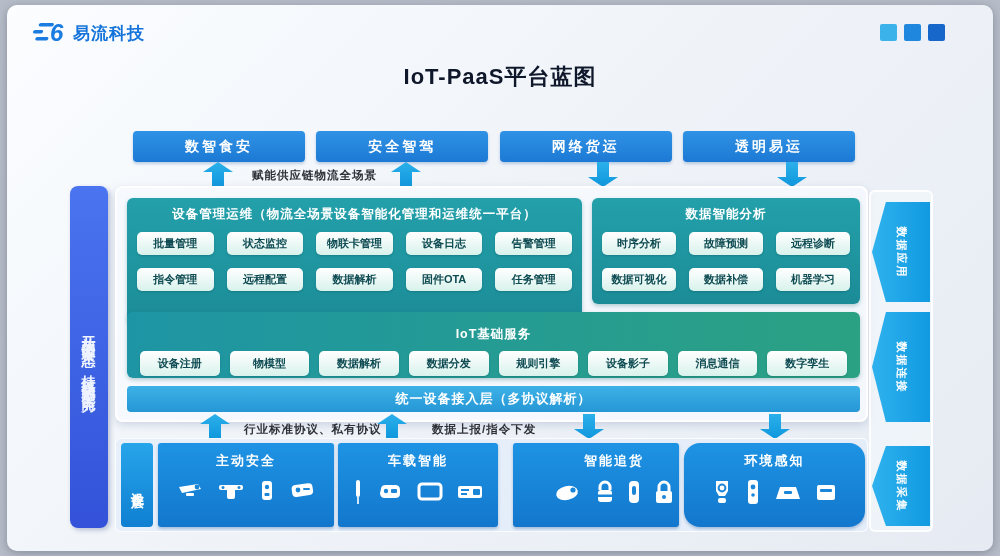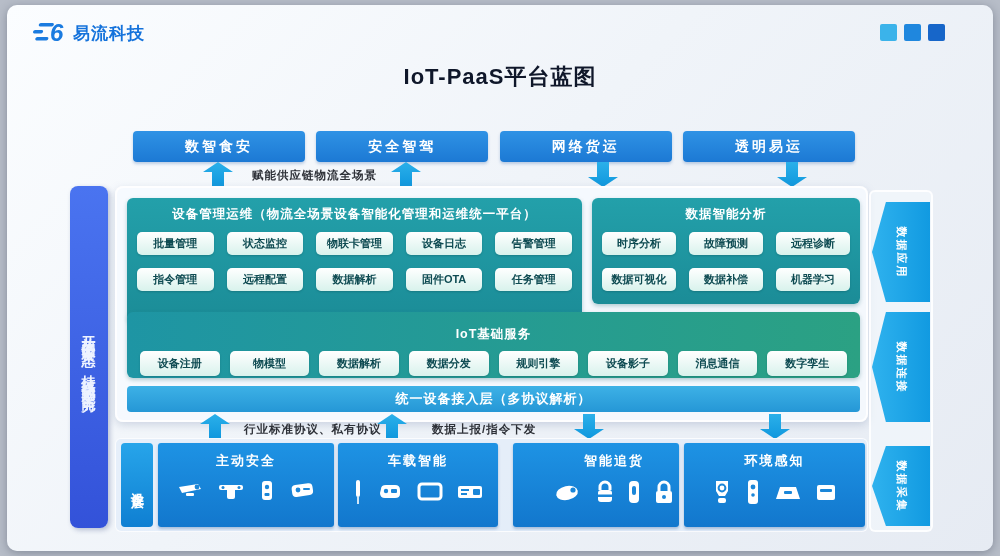--- a/index.html
+++ b/index.html
@@ -260,21 +260,21 @@
         <rect x="4" y="7" width="4" height="9" rx="2" fill="#1b86d8"></rect>
       </svg>
       <svg width="22" height="26" viewBox="0 0 22 26">
         <path d="M6 12 V8 a5 5 0 0 1 10 0 v4" fill="none" stroke="#fff" stroke-width="3"></path>
         <rect x="3" y="12" width="16" height="12" rx="2" fill="#fff"></rect>
         <circle cx="11" cy="18" r="2" fill="#1b86d8"></circle>
       </svg>
     </div>
   </div>
 
-  <div class="dev-box" style="left:684px; width:181px;">
+  <div class="dev-box" style="left:684px; width:181px;border-radius:16px;">
     <div class="dev-title">环境感知</div>
     <div class="dev-icons">
       <svg width="20" height="26" viewBox="0 0 20 26">
         <path d="M4 2 h12 v10 l-3 5 h-6 l-3 -5 Z" fill="#fff"></path>
         <circle cx="10" cy="9" r="3.4" fill="none" stroke="#1b86d8" stroke-width="2"></circle>
         <rect x="6" y="19" width="8" height="5" rx="2" fill="#fff"></rect>
       </svg>
       <svg width="16" height="26" viewBox="0 0 16 26">
         <rect x="3" y="1" width="10" height="24" rx="3" fill="#fff"></rect>
         <circle cx="8" cy="8" r="2.4" fill="#1b86d8"></circle>

